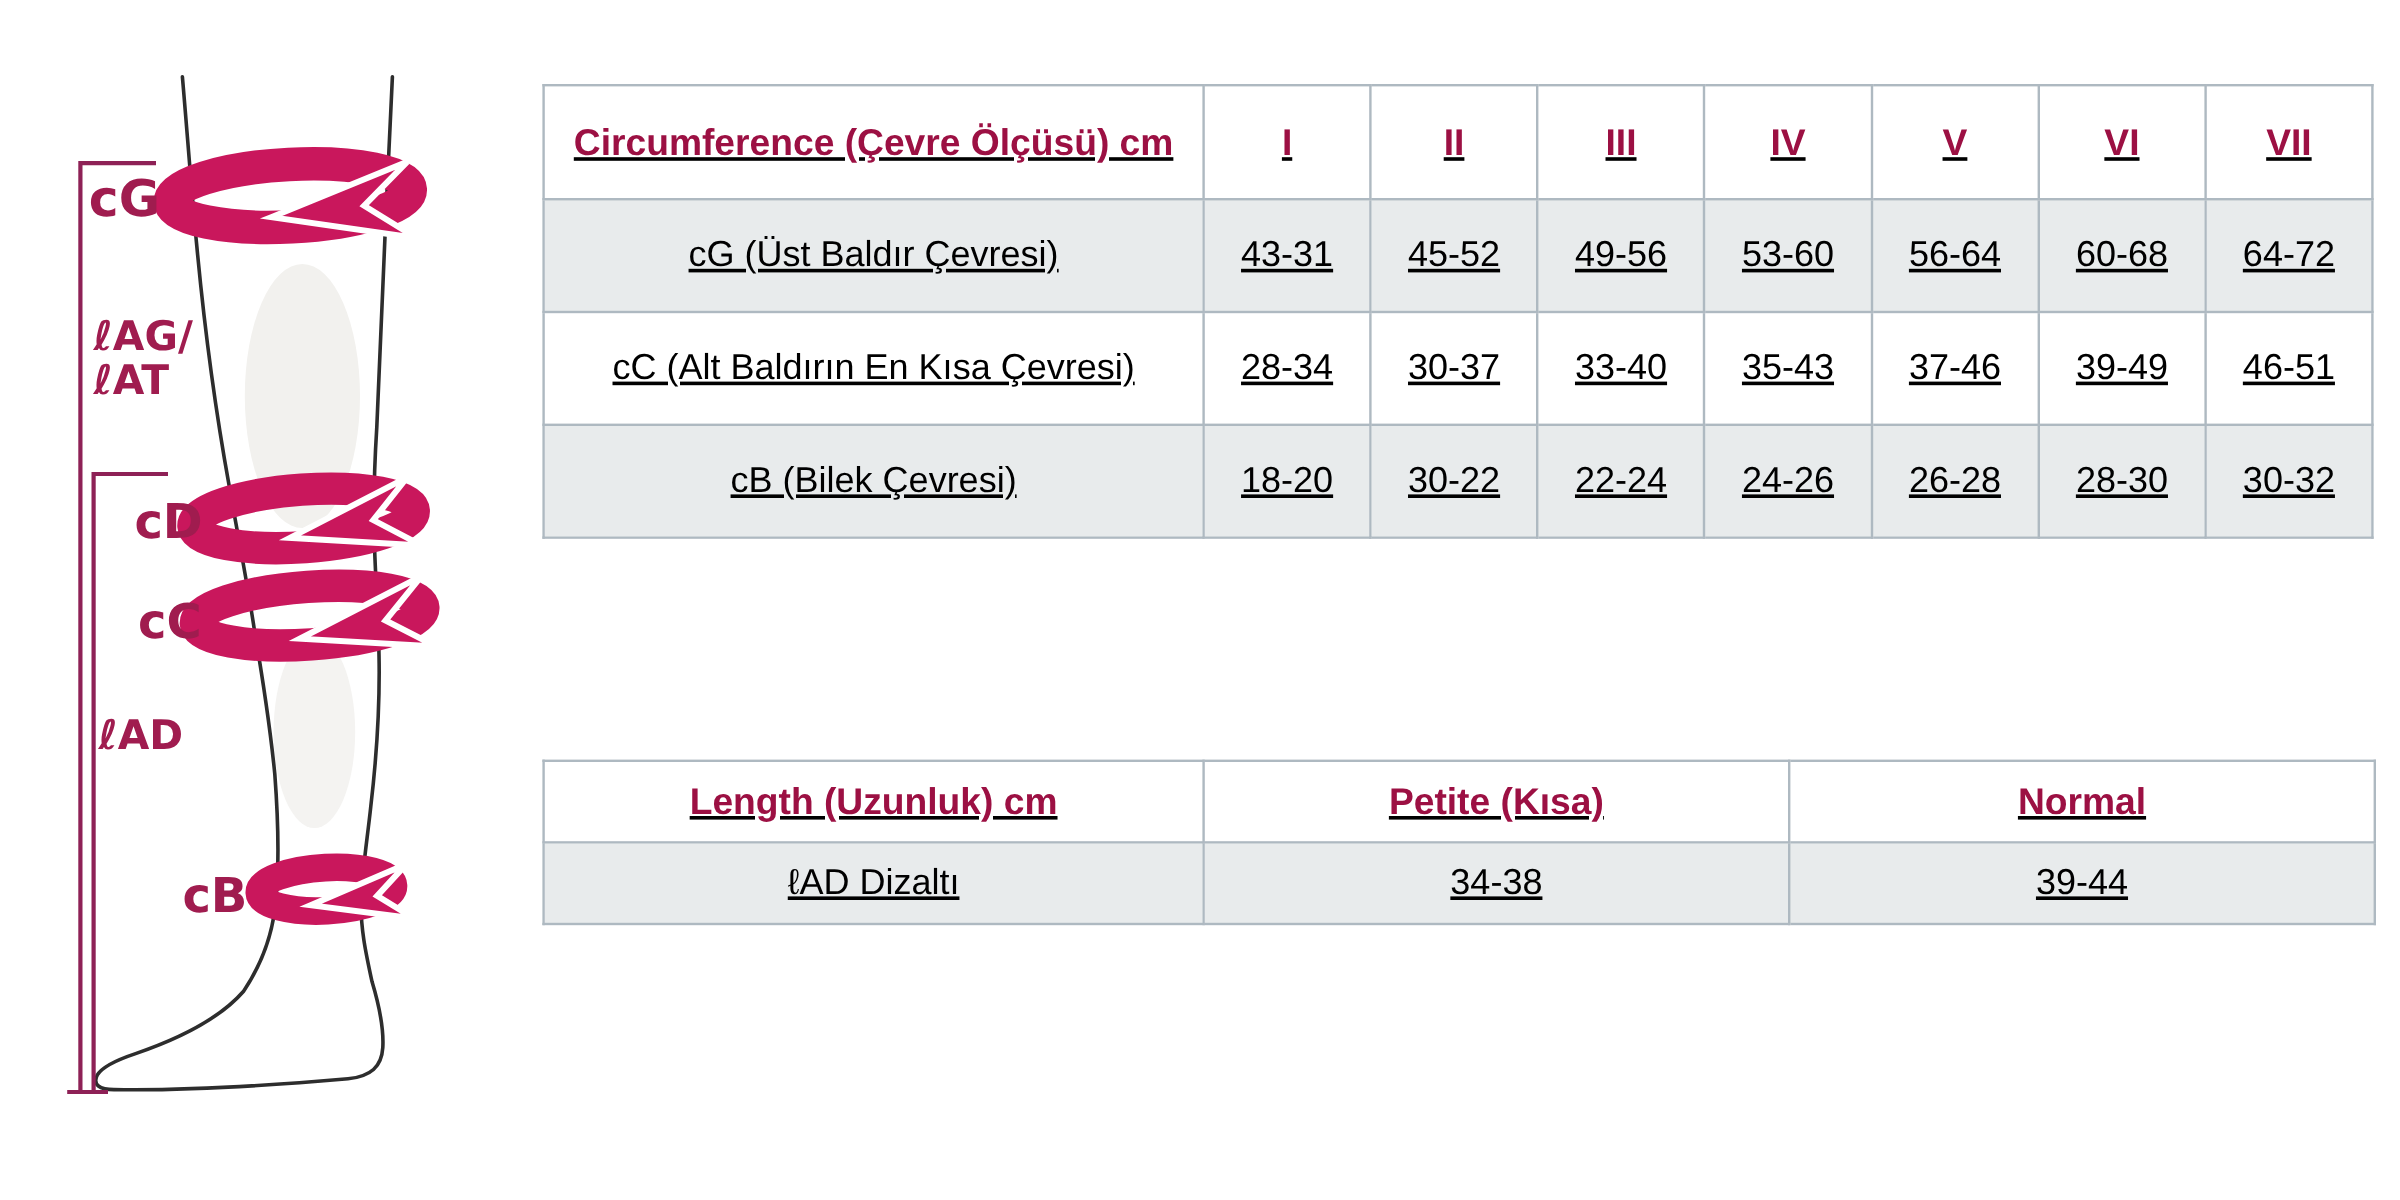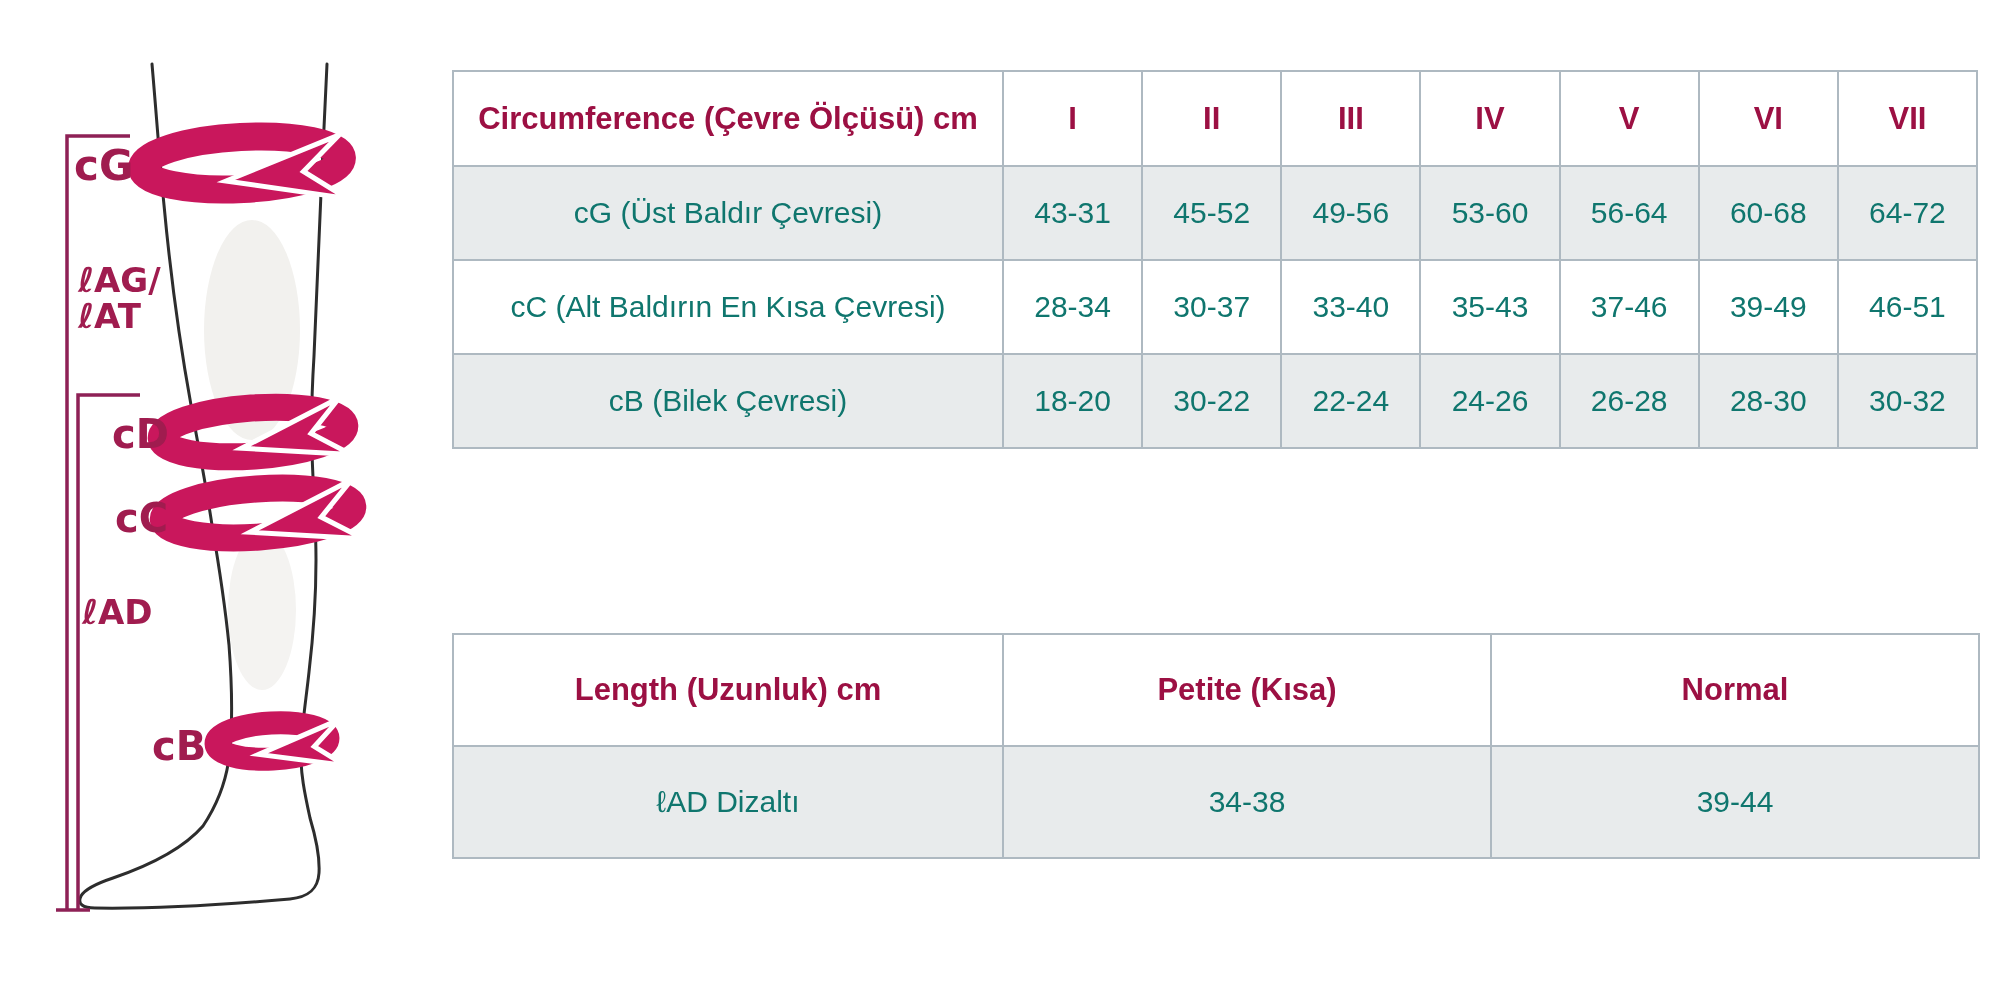--- a/index.html
+++ b/index.html
@@ -4,35 +4,36 @@
 <style>
   html,body { margin:0; padding:0; background:#ffffff; }
   .canvas {
     position:relative; width:2000px; height:1000px; background:#ffffff;
     font-family:"Liberation Sans", sans-serif; overflow:hidden;
   }
   
   table.size-table {
     position:absolute; border-collapse:collapse; table-layout:fixed;
     background:#ffffff;
+    text-decoration:underline;
   }
   table.size-table td, table.size-table th {
     border:2px solid #aeb9c1; text-align:center; vertical-align:middle;
-    font-size:30px; color:#0f766e; background:#ffffff; padding:0 6px;
+    font-size:30px; color:#000000; background:#ffffff; padding:0 6px;
     font-weight:normal; overflow:hidden; white-space:nowrap;
   }
   table.size-table th {
     color:#9c1043; font-weight:bold; font-size:31px;
   }
   table.size-table tr.stripe td { background:#e8ebec; }
   #circumference-table { left:452px; top:70px;  width:1526px; }
   #length-table        { left:452px; top:633px; width:1526px; }
   #circumference-table tr { height:94px; }
   #circumference-table tr.head { height:95px; }
-  #length-table tr { height:112px; }
+  #length-table tr { height:68px; }
   
   .leg-illustration { position:absolute; left:0; top:0; }
   .diagram-label { font-family:"DejaVu Sans", sans-serif; font-weight:bold; }
 </style>
 </head>
 <body>
 
 <div class="canvas">
 
   <svg class="leg-illustration" width="430" height="960" viewBox="0 0 430 960">

